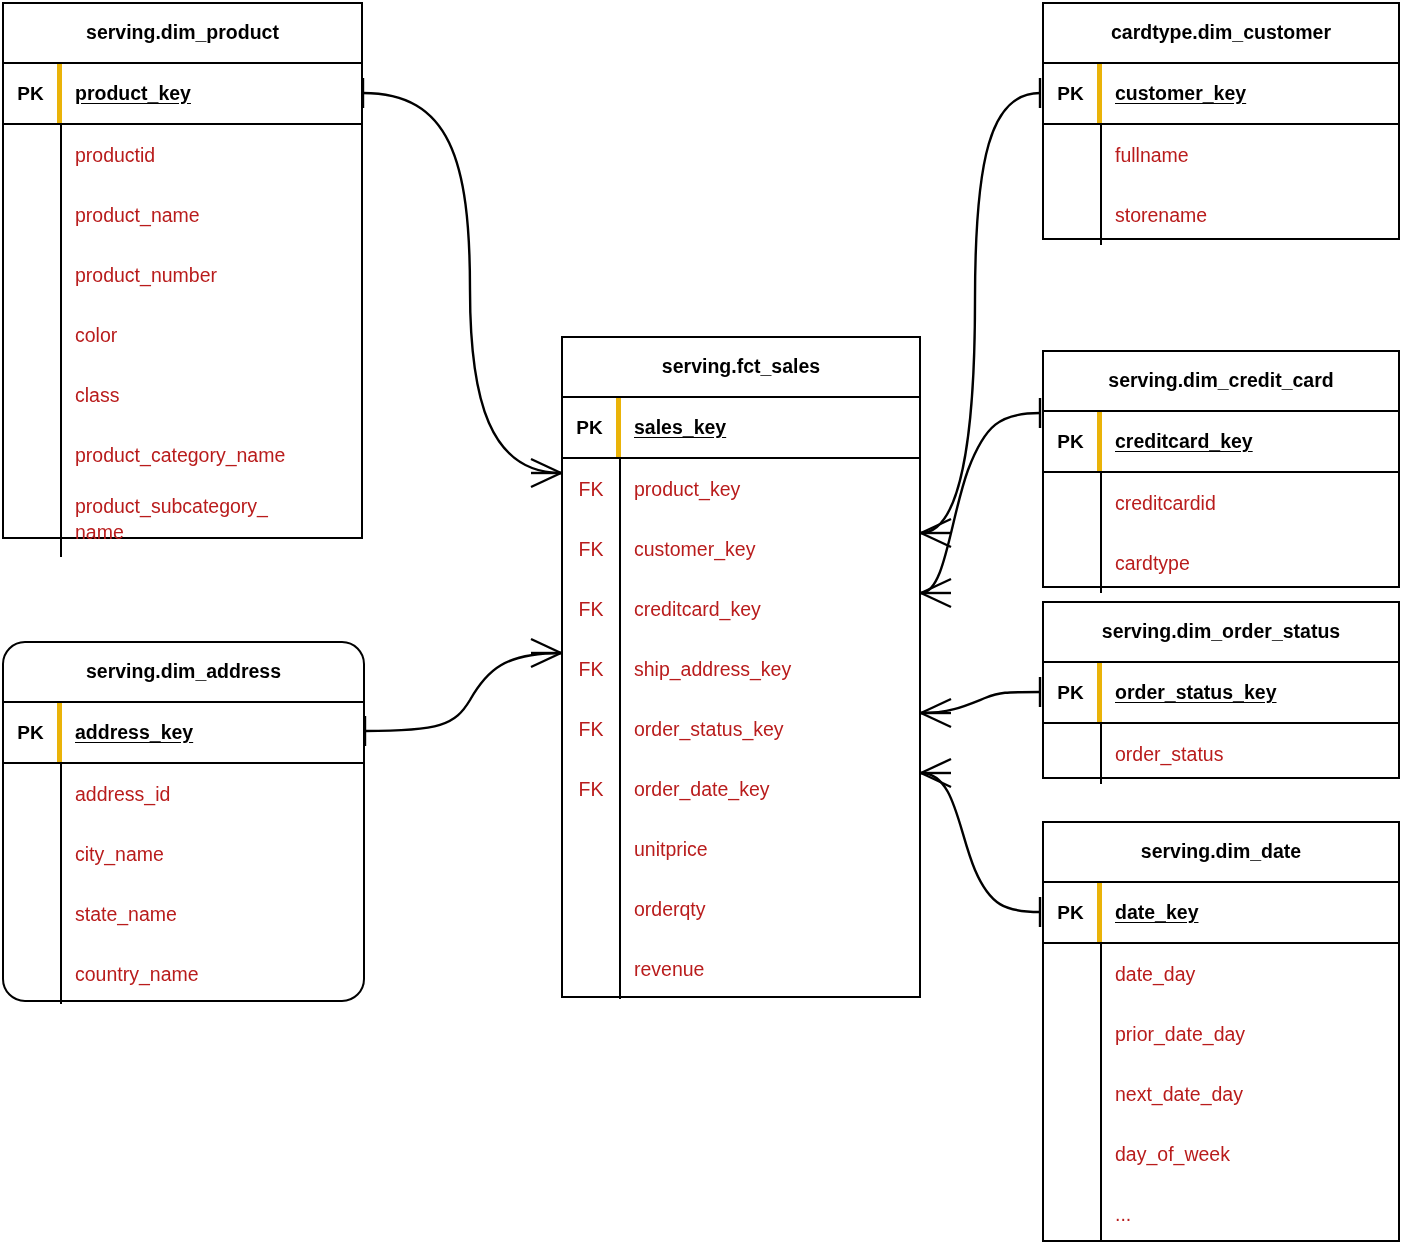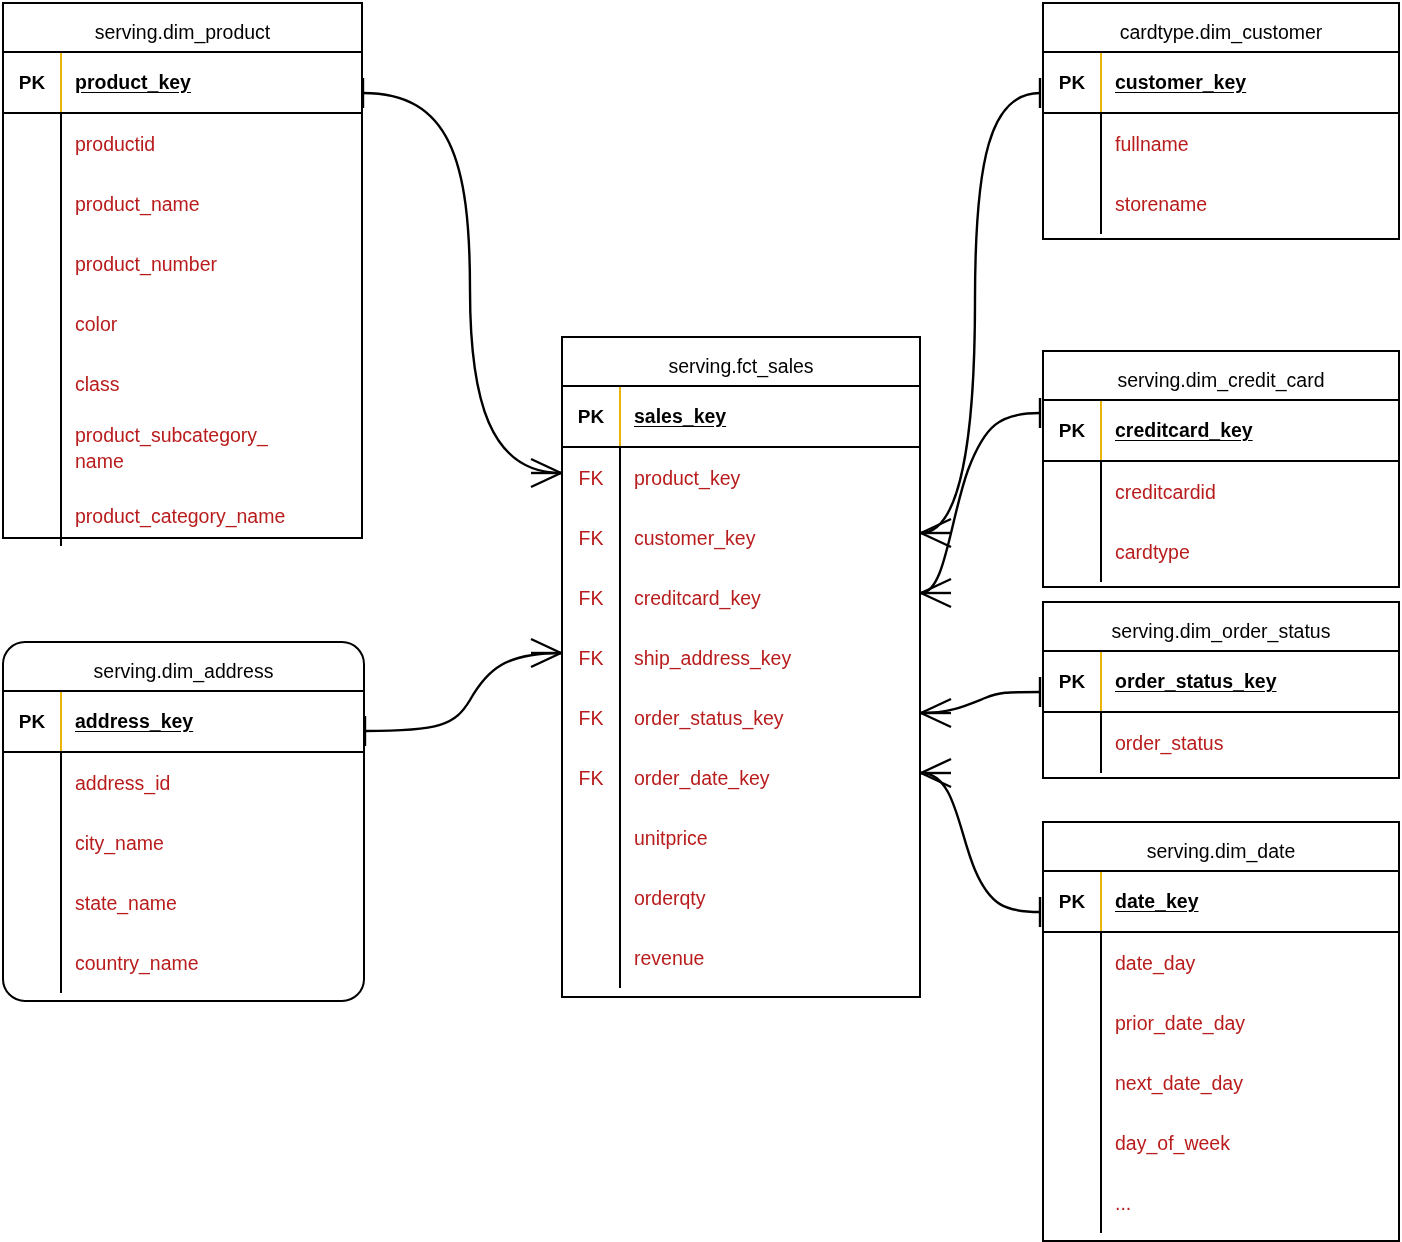--- a/index.html
+++ b/index.html
@@ -16,45 +16,45 @@
     overflow: hidden;
   }
   .entity {
     position: absolute;
     box-sizing: border-box;
     border: 2px solid #000000;
     background: #ffffff;
   }
   .entity-title {
     box-sizing: border-box;
-    height: 49px;
+    height: 60px;
     line-height: 56px;
     text-align: center;
-    font-weight: normal;
+    font-weight: bold;
     font-size: 19.5px;
     color: #000000;
     border-bottom: 2px solid #000000;
     white-space: nowrap;
   }
   .pk-row {
     box-sizing: border-box;
     display: flex;
     height: 61px;
     border-bottom: 2px solid #000000;
   }
   .pk-tag {
     box-sizing: border-box;
     width: 58px;
     flex: 0 0 58px;
     display: flex;
     align-items: center;
     justify-content: center;
     font-weight: bold;
     font-size: 19px;
-    border-right: 2px solid #eab308;
+    border-right: 5px solid #eab308;
   }
   .pk-name {
     box-sizing: border-box;
     flex: 1 1 auto;
     display: flex;
     align-items: center;
     padding-left: 13px;
     font-weight: bold;
     font-size: 19.5px;
     text-decoration: underline;
@@ -182,23 +182,23 @@
         <div class="gcell"></div>
         <div class="gcell tall"></div>
         <div class="gcell"></div>
       </div>
       <div class="attr-body">
         <div class="acell">productid</div>
         <div class="acell">product_name</div>
         <div class="acell">product_number</div>
         <div class="acell">color</div>
         <div class="acell">class</div>
+        <div class="acell">product_category_name</div>
         <div class="acell tall pad-top">product_subcategory_
 name</div>
-        <div class="acell">product_category_name</div>
       </div>
     </div>
   </div>
 
   <div class="entity" style="left:2px; top:641px; width:363px; height:361px;border-radius:23px;">
     <div class="entity-title">serving.dim_address</div>
     <div class="pk-row">
       <div class="pk-tag">PK</div>
       <div class="pk-name">address_key</div>
     </div>

